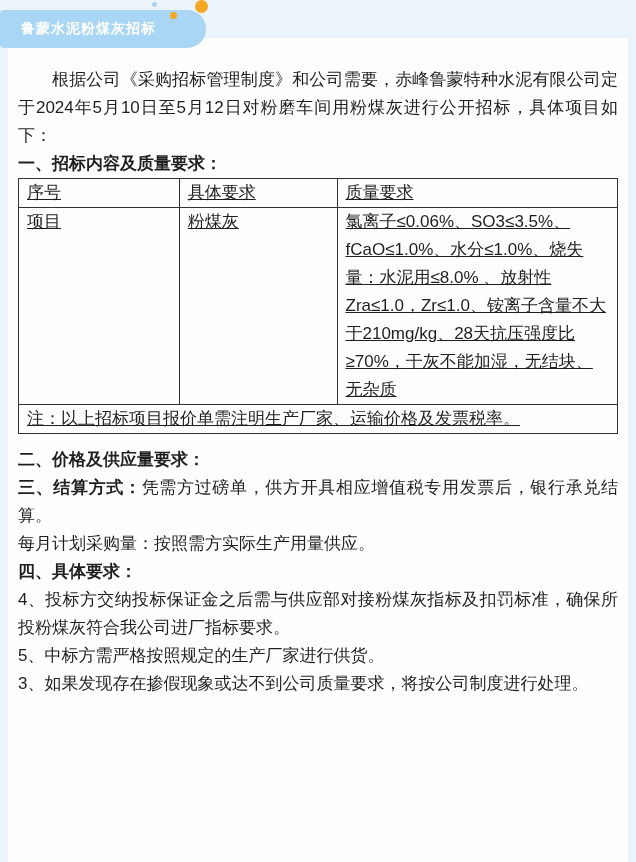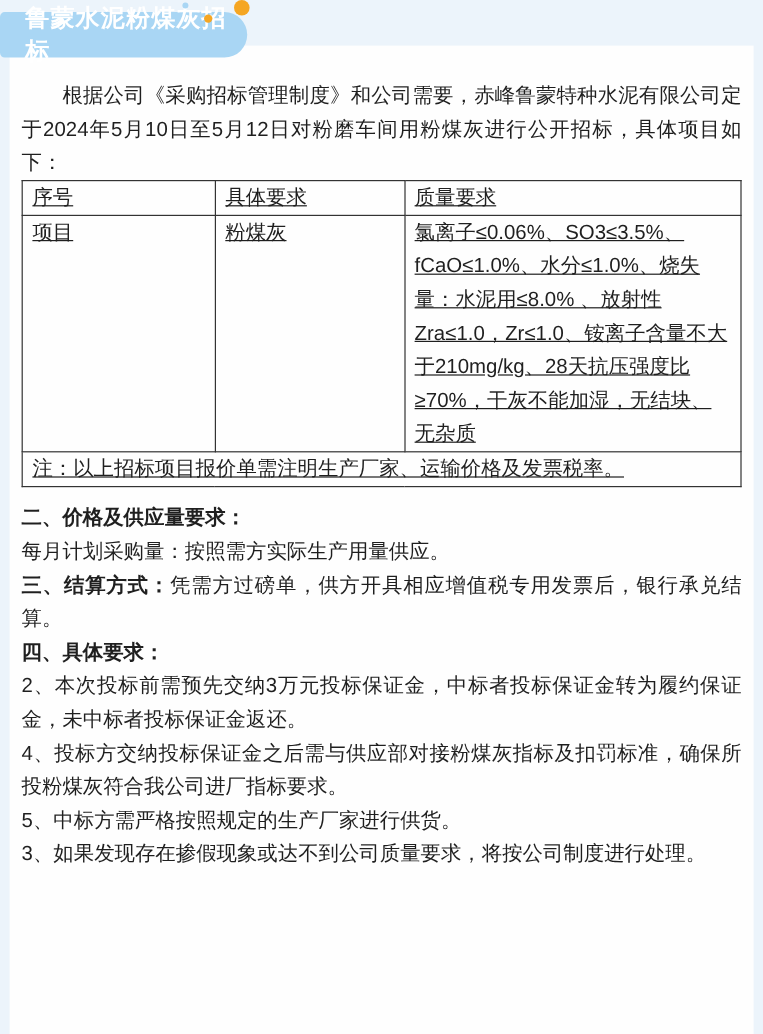--- a/index.html
+++ b/index.html
@@ -52,65 +52,65 @@
     width:206px;height:38px;
     background:var(--badge-bg,#a9d6f4);
     border-radius:4px 19px 19px 4px;
     display:flex;align-items:center;
     box-sizing:border-box;
     padding-left:21px;
     z-index:2;
   }
   .badge span{
     color:var(--badge-text,#fff);
-    font-size:20px;
+    font-size:14px;
     font-weight:bold;
     letter-spacing:1px;
   }
   .dot{position:absolute;border-radius:50%;z-index:3;}
   .dot-blue{left:152px;top:2px;width:5px;height:5px;background:var(--dot-blue,#a9d6f4);}
   .dot-orange-lg{left:195px;top:0;width:13px;height:13px;background:var(--dot-orange,#f5a623);}
   .dot-orange-sm{left:170px;top:12px;width:7px;height:7px;background:var(--dot-orange,#f5a623);}
 </style>
 </head>
 <body>
 
 <div class="page">
 
   <div class="card">
 
     <p class="intro">根据公司《采购招标管理制度》和公司需要，赤峰鲁蒙特种水泥有限公司定于2024年5月10日至5月12日对粉磨车间用粉煤灰进行公开招标，具体项目如下：</p>
 
+    <p class="h">一、招标内容及质量要求：</p>
 
     <table class="tbl">
       <tbody>
         <tr>
           <th class="col-seq">序号</th>
           <th class="col-item">具体要求</th>
           <th>质量要求</th>
         </tr>
         <tr>
           <td>项目</td>
           <td>粉煤灰</td>
           <td>氯离子≤0.06%、SO3≤3.5%、fCaO≤1.0%、水分≤1.0%、烧失量：水泥用≤8.0% 、放射性Zra≤1.0，Zr≤1.0、铵离子含量不大于210mg/kg、28天抗压强度比≥70%，干灰不能加湿，无结块、无杂质</td>
         </tr>
         <tr>
           <td colspan="3" class="note-cell">注：以上招标项目报价单需注明生产厂家、运输价格及发票税率。</td>
         </tr>
       </tbody>
     </table>
 
     <p class="h">二、价格及供应量要求：</p>
+    <p><b>三、结算方式：</b><span>凭需方过磅单，供方开具相应增值税专用发票后，银行承兑结算。</span></p>
+
     <p>每月计划采购量：按照需方实际生产用量供应。</p>
-
-    <p><b>三、结算方式：</b><span>凭需方过磅单，供方开具相应增值税专用发票后，银行承兑结算。</span></p>
 
     <p class="h">四、具体要求：</p>
     <div>
-      <p>2、本次投标前需预先交纳3万元投标保证金，中标者投标保证金转为履约保证金，未中标者投标保证金返还。</p>
       <p>4、投标方交纳投标保证金之后需与供应部对接粉煤灰指标及扣罚标准，确保所投粉煤灰符合我公司进厂指标要求。</p>
       <p>5、中标方需严格按照规定的生产厂家进行供货。</p>
       <p>3、如果发现存在掺假现象或达不到公司质量要求，将按公司制度进行处理。</p>
     </div>
 
   </div>
 
   <div class="badge">
     <span>鲁蒙水泥粉煤灰招标</span>
   </div>

